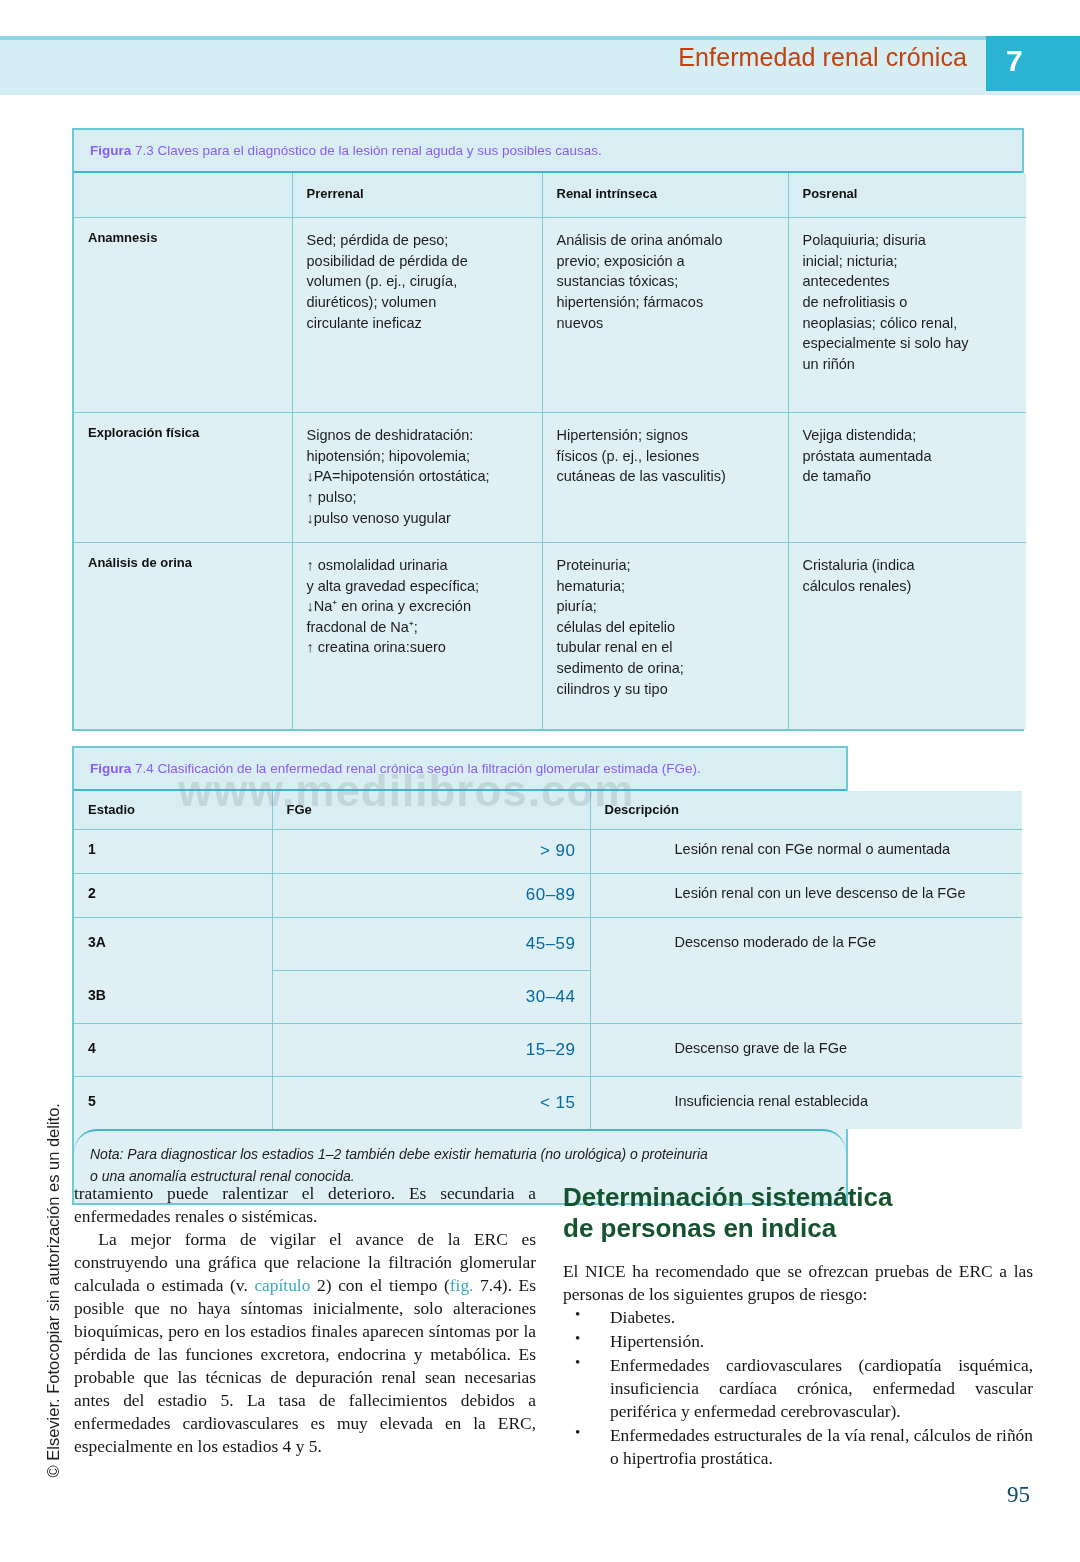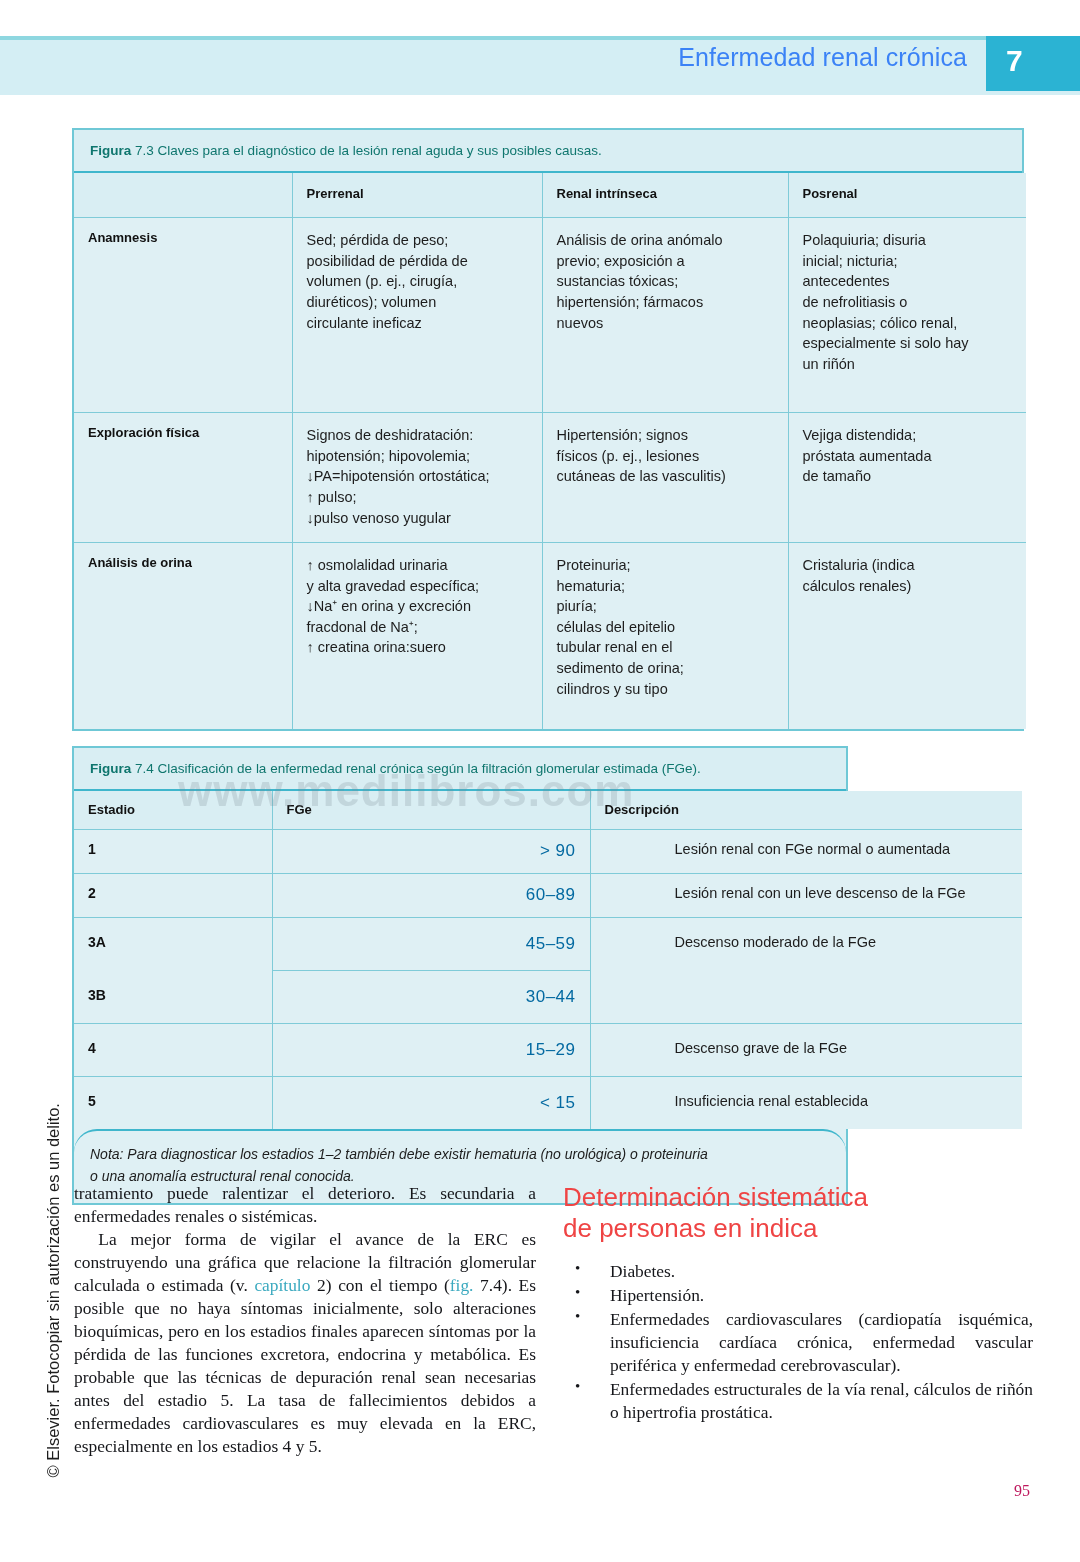--- a/index.html
+++ b/index.html
@@ -23,21 +23,21 @@
     background: #d4eef4;
     border-top: 4px solid #8ed7e0;
   }
   .header-title {
     position: absolute;
     left: 0; top: 43px;
     width: 967px;
     text-align: right;
     font-family: "Liberation Sans", sans-serif;
     font-size: 25px;
-    color: #3b82f6;
+    color: #c2410c;
     letter-spacing: .1px;
   }
   .chapter-badge {
     position: absolute;
     left: 986px; top: 36px;
     width: 94px; height: 55px;
     background: #2bb3d3;
   }
   .chapter-badge span {
     position: absolute;
@@ -51,21 +51,21 @@
   
   .figure-box {
     position: absolute;
     border: 2px solid #6fc8d6;
     background: #dff0f4;
     box-sizing: border-box;
   }
   .fig-caption {
     font-family: "Liberation Sans", sans-serif;
     font-size: 13.5px;
-    color: #0f766e;
+    color: #8b5cf6;
     padding: 12px 16px 11px 16px;
     border-bottom: 2px solid #3fb6cc;
     background: #d9eef3;
     line-height: 1.35;
   }
   .fig-caption b { font-weight: bold; }
 
   table.fig {
     border-collapse: collapse;
     width: 100%;
@@ -177,22 +177,22 @@
   }
   #col-left  { left: 74px;  top: 1182px; width: 462px; }
   #col-right { left: 563px; top: 1182px; width: 470px; }
   .col p { margin: 0; }
   .col p.indent { text-indent: 1.4em; }
   .link { color: #3aa9bf; }
 
   .section-heading {
     font-family: "Liberation Sans", sans-serif;
     font-size: 26px;
-    font-weight: normal;
-    color: #ef4444;
+    font-weight: bold;
+    color: #14532d;
     line-height: 1.2;
     margin: 0 0 16px 0;
     text-align: left;
   }
   .lead { margin: 0 0 14px 0; }
 
   ul.risk-list {
     list-style: none;
     margin: 0;
     padding: 0;
@@ -225,22 +225,22 @@
     white-space: nowrap;
     text-align: left;
   }
 
   .page-number {
     position: absolute;
     left: 930px; top: 1482px;
     width: 100px;
     text-align: right;
     font-family: "Liberation Serif", serif;
-    font-size: 16px;
-    color: #be185d;
+    font-size: 23px;
+    color: #0c4a6e;
   }
 </style>
 </head>
 <body>
 
 <div class="header-band"></div>
 <div class="header-title">Enfermedad renal crónica</div>
 <div class="chapter-badge">
   <span>7</span>
 </div>
@@ -382,20 +382,21 @@
 <div class="col" id="col-left">
   <p>tratamiento puede ralentizar el deterioro. Es secundaria a enfermedades renales o sistémicas.</p>
   <p class="indent"><span>La mejor forma de vigilar el avance de la ERC es construyendo una gráfica que relacione la filtración glomerular calculada o estimada (v. </span><span class="link">capítulo</span><span> 2) con el tiempo (</span><span class="link">fig.</span><span> 7.4). Es posible que no haya síntomas inicialmente, solo alteraciones bioquímicas, pero en los estadios finales aparecen síntomas por la pérdida de las funciones excretora, endocrina y metabólica. Es probable que las técnicas de depuración renal sean necesarias antes del estadio 5. La tasa de fallecimientos debidos a enfermedades cardiovasculares es muy elevada en la ERC, especialmente en los estadios 4 y 5.</span></p>
 </div>
 
 <div class="col" id="col-right">
   <h2 class="section-heading">
     <span>Determinación sistemática</span><br>
     <span>de personas en indica</span>
   </h2>
+  <p class="lead">El NICE ha recomendado que se ofrezcan pruebas de ERC a las personas de los siguientes grupos de riesgo:</p>
   <ul class="risk-list">
     <li>Diabetes.</li>
     <li>Hipertensión.</li>
     <li>Enfermedades cardiovasculares (cardiopatía isquémica, insuficiencia cardíaca crónica, enfermedad vascular periférica y enfermedad cerebrovascular).</li>
     <li>Enfermedades estructurales de la vía renal, cálculos de riñón o hipertrofia prostática.</li>
   </ul>
 </div>
 
 <div class="side-note">© Elsevier. Fotocopiar sin autorización es un delito.</div>
 <div class="page-number">95</div>

